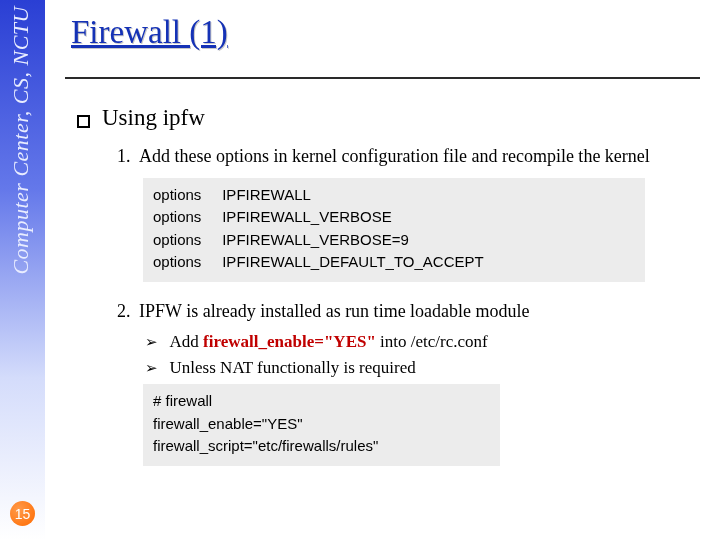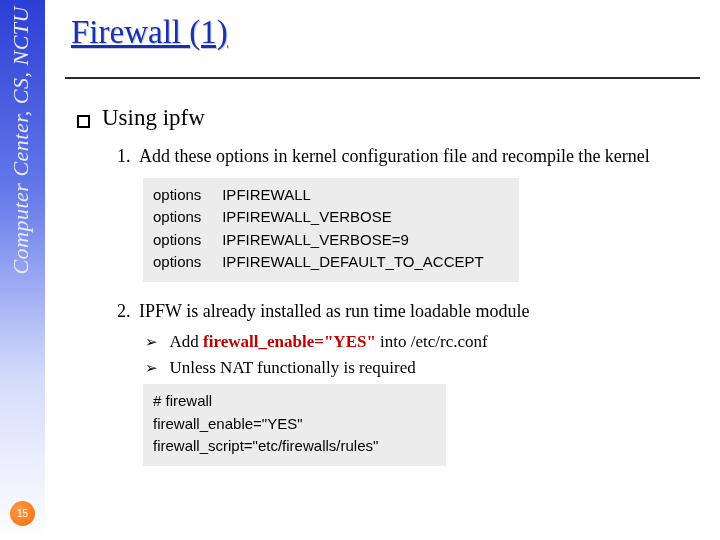--- a/index.html
+++ b/index.html
@@ -27,21 +27,21 @@
   }
   .slide-number {
     position: absolute;
     left: 10px;
     bottom: 14px;
     width: 25px; height: 25px;
     border-radius: 50%;
     background: radial-gradient(circle at 35% 35%, #ff9a4a, #ff6a00);
     color: #fff;
     font-family: Arial, sans-serif;
-    font-size: 10px;
+    font-size: 14px;
     display: flex;
     align-items: center;
     justify-content: center;
   }
   .content {
     position: absolute;
     left: 65px; right: 20px; top: 14px; bottom: 10px;
   }
   .title {
     font-family: Liberation Serif, serif;
@@ -93,25 +93,25 @@
     flex-shrink: 0;
   }
   .num-text { flex: 1; line-height: 1.25; }
   .codebox {
     background: #ececec;
     font-family: Verdana, Geneva, sans-serif;
     font-size: 15px;
     color: #000;
     padding: 6px 10px 8px 10px;
     margin: 6px 0 18px 78px;
-    width: 376px;
+    width: 502px;
     line-height: 1.5;
   }
   .codebox.box2 {
-    width: 303px;
+    width: 357px;
     margin-top: 4px;
     margin-left: 78px;
   }
   .chevron-row {
     display: flex;
     align-items: baseline;
     margin-left: 80px;
     font-family: "Times New Roman", serif;
     font-size: 17px;
     color: #000;

